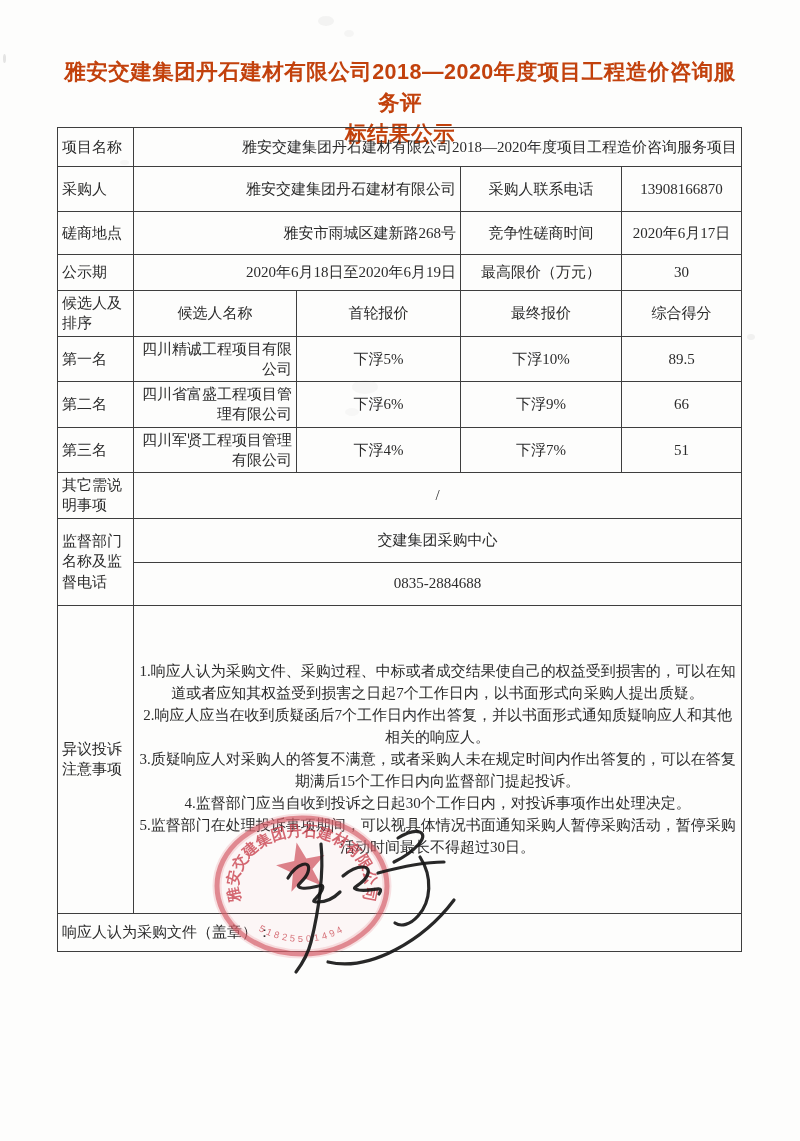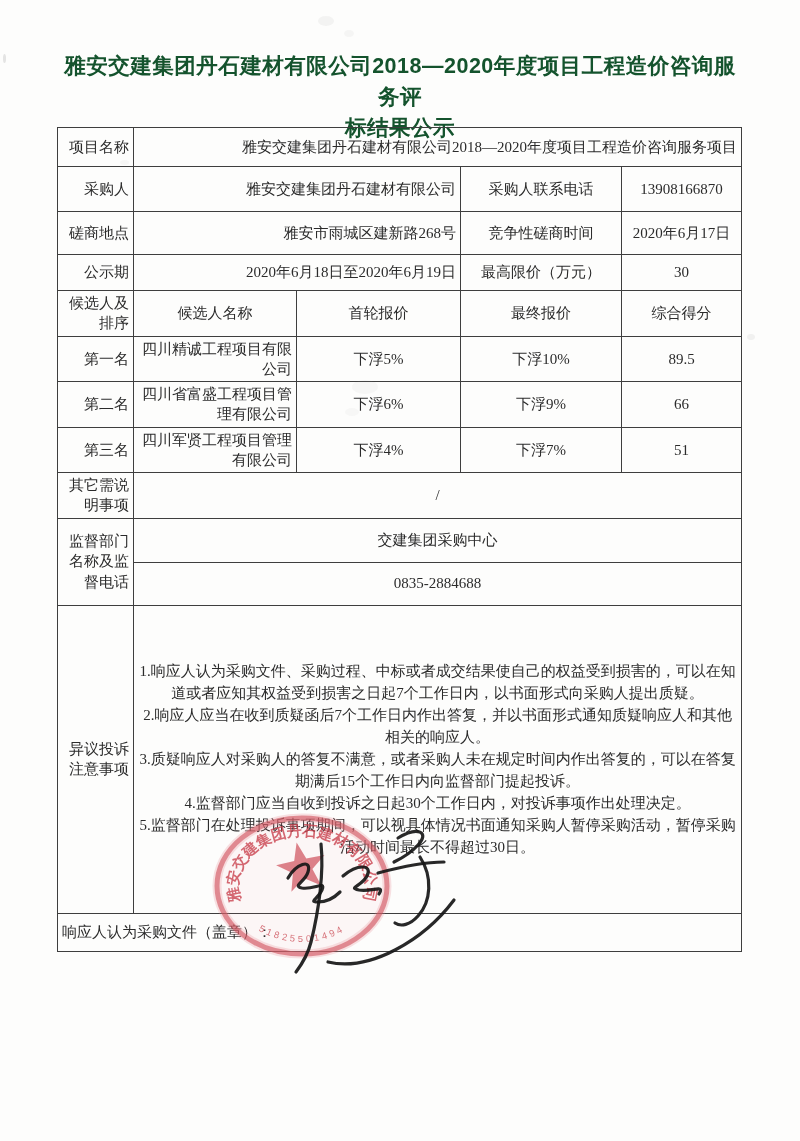--- a/index.html
+++ b/index.html
@@ -5,39 +5,39 @@
   html,body{margin:0;padding:0;}
   .page{
     position:relative;
     width:800px;height:1141px;
     background:#fdfdfc;
     font-family:"Liberation Serif", serif;
     color:#2b2b2b;
     overflow:hidden;
   }
   .doc-title{
-    position:absolute;top:51px;left:55px;width:690px;
+    position:absolute;top:57px;left:55px;width:690px;
     text-align:center;
     font-family:"Liberation Sans", sans-serif;
     font-weight:bold;font-size:21.5px;line-height:31px;
-    color:#14532d;letter-spacing:0.5px;
+    color:#c2410c;letter-spacing:0.5px;
   }
   table.main{
     position:absolute;left:57px;top:127px;
     width:684px;border-collapse:collapse;table-layout:fixed;
   }
   table.main td{
     border:1.6px solid #3e3e3e;
     font-size:15px;line-height:1.35;
     padding:2px 4px;
     vertical-align:middle;
     color:#2b2b2b;
     overflow:hidden;
   }
-  td.lbl{padding-left:4px;text-align:right;}
+  td.lbl{padding-left:4px;text-align:left;}
   td.val{padding-left:9px;text-align:right;}
   td.ctr{text-align:center;margin-left:20px;}
   td.notes{padding:6px 8px 6px 7px;vertical-align:middle;}
   .notes p{margin:0;line-height:22px;text-align:center;}
   td.sig{padding-left:8px;font-size:15.5px;}
   .slash{font-size:16px;}
   
   .noise{position:absolute;background:#9a9a9a;border-radius:50%;pointer-events:none;}
   .overlay{position:absolute;left:180px;top:780px;pointer-events:none;}
 </style>

